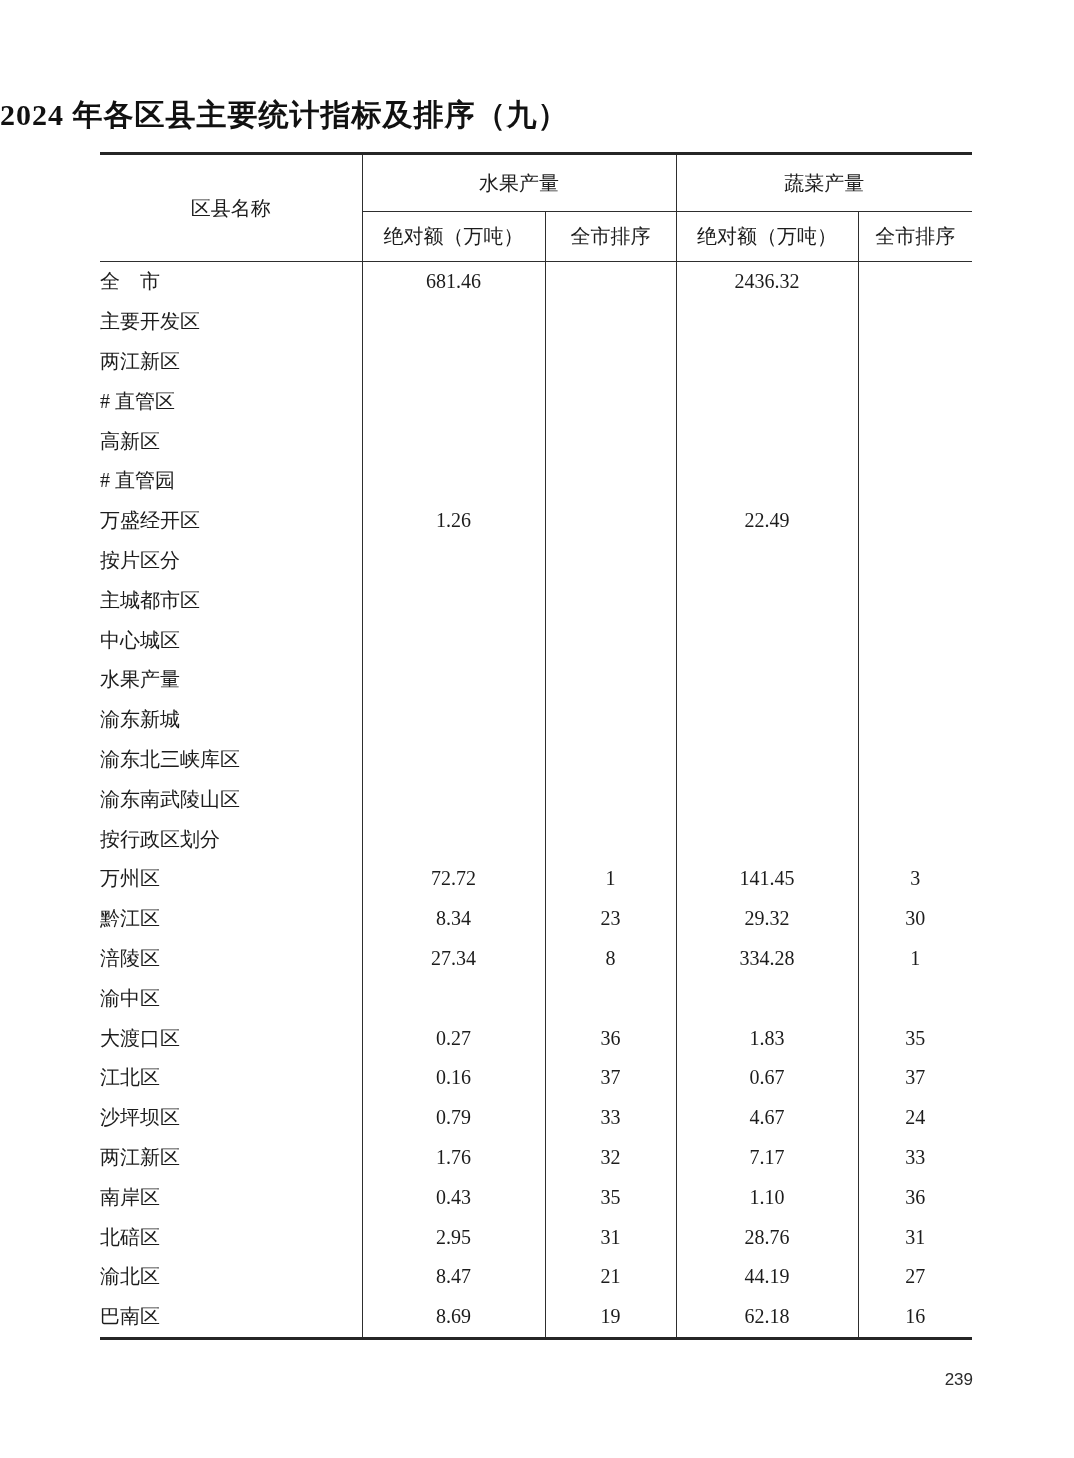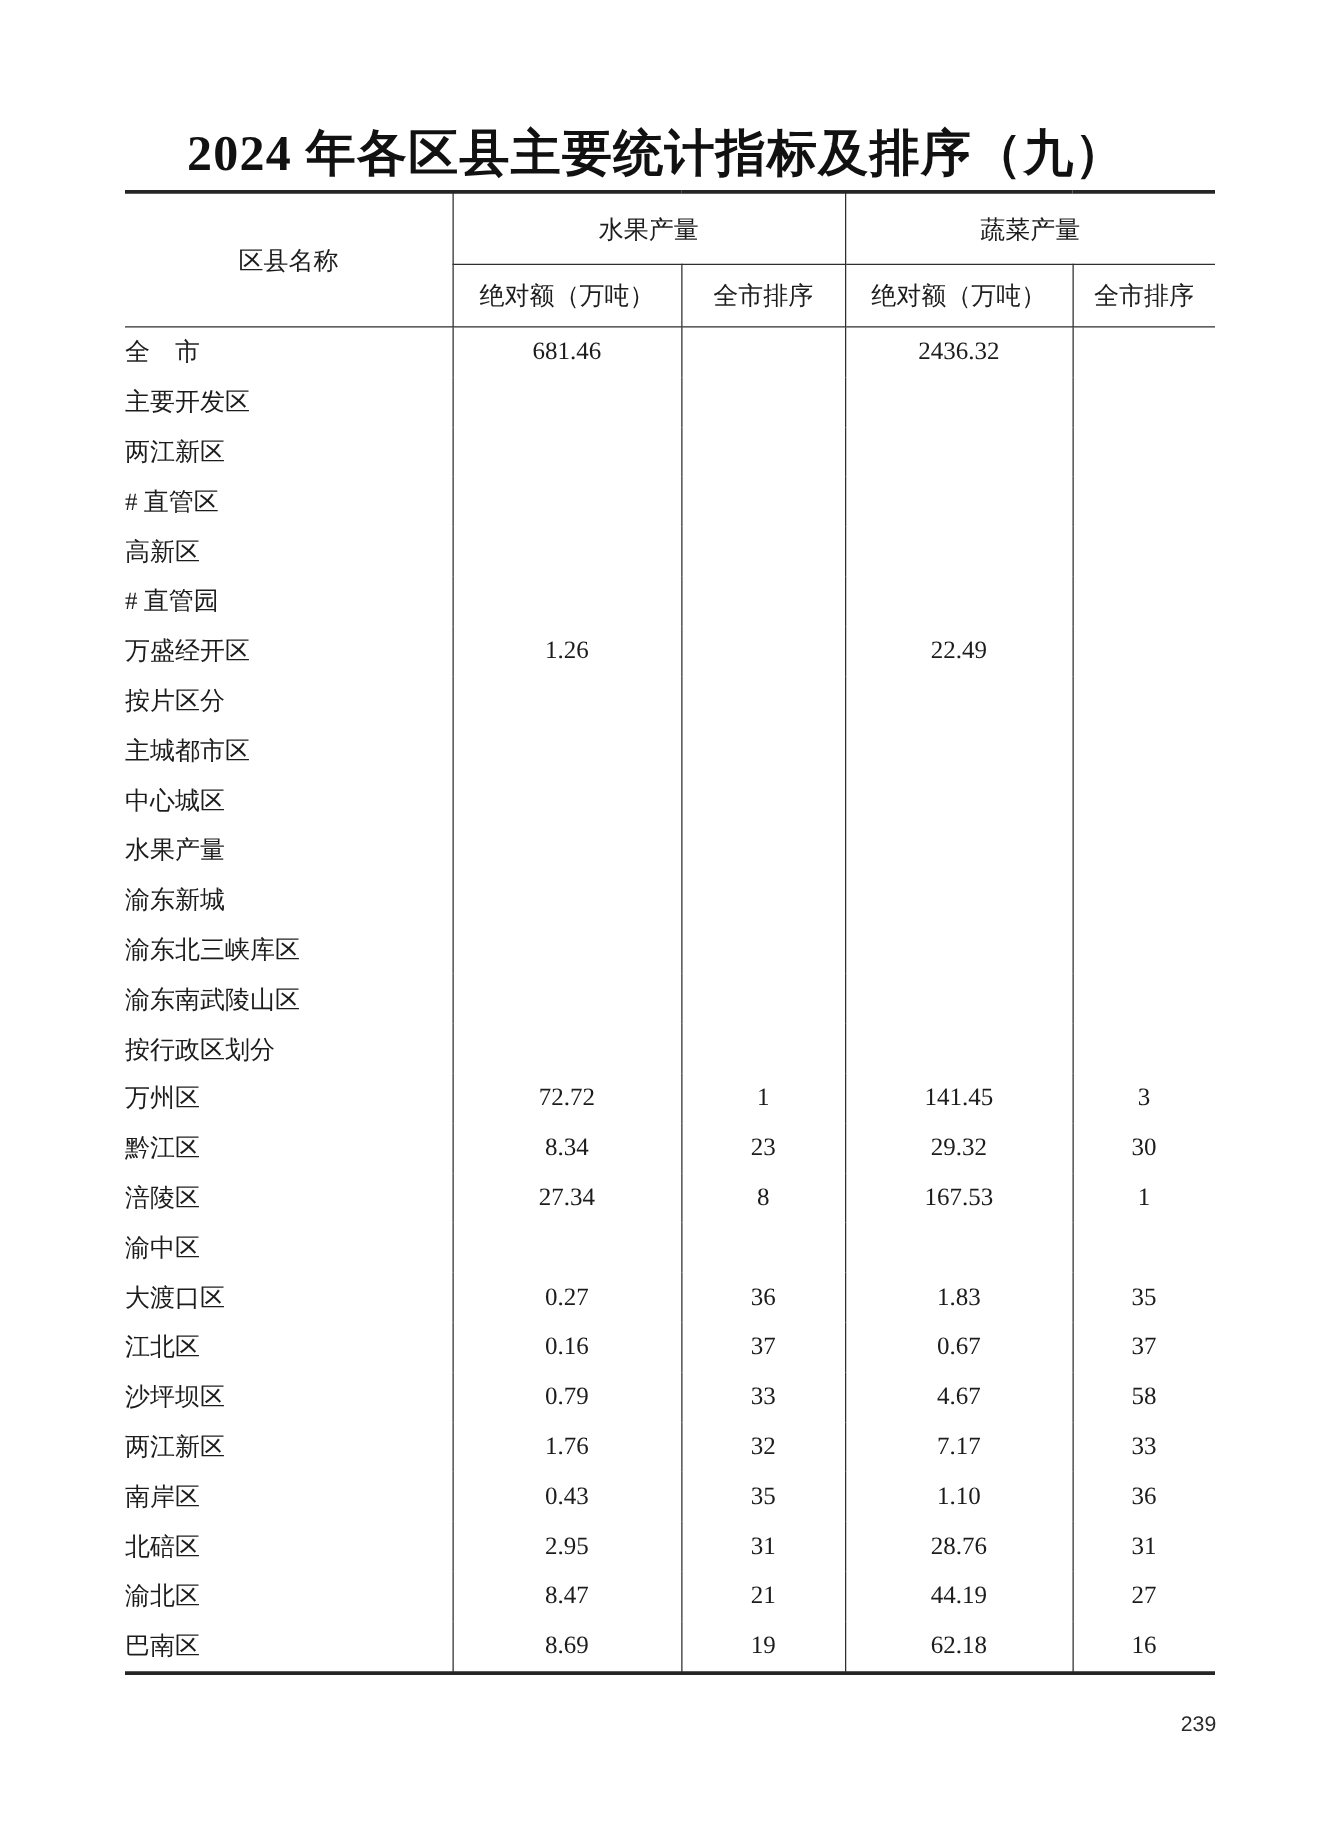--- a/index.html
+++ b/index.html
@@ -7,22 +7,22 @@
     width:1074px; height:1458px;
     background:#ffffff;
     position:relative;
     font-family:"Liberation Serif","DejaVu Serif",serif;
     color:#1c1c1c;
     overflow:hidden;
   }
   .title {
     position:absolute;
     top:95px; left:0; width:1050px;
-    text-align:center;
-    font-size:40px;
+    text-align:left;
+    font-size:30px;
     font-weight:700;
     letter-spacing:1px;
     color:#111;
   }
   table.stats {
     position:absolute;
     left:100px; top:152px;
     width:872px;
     border-collapse:collapse;
     table-layout:fixed;
@@ -203,21 +203,21 @@
         <td class="name thin-r">黔江区</td>
         <td class="val thin-r">8.34</td>
         <td class="val thin-r">23</td>
         <td class="val thin-r">29.32</td>
         <td class="val">30</td>
       </tr>
       <tr>
         <td class="name thin-r">涪陵区</td>
         <td class="val thin-r">27.34</td>
         <td class="val thin-r">8</td>
-        <td class="val thin-r">167.53</td>
+        <td class="val thin-r">334.28</td>
         <td class="val">1</td>
       </tr>
       <tr>
         <td class="name thin-r">渝中区</td>
         <td class="val thin-r"></td>
         <td class="val thin-r"></td>
         <td class="val thin-r"></td>
         <td class="val"></td>
       </tr>
       <tr>
@@ -232,21 +232,21 @@
         <td class="val thin-r">0.16</td>
         <td class="val thin-r">37</td>
         <td class="val thin-r">0.67</td>
         <td class="val">37</td>
       </tr>
       <tr>
         <td class="name thin-r">沙坪坝区</td>
         <td class="val thin-r">0.79</td>
         <td class="val thin-r">33</td>
         <td class="val thin-r">4.67</td>
-        <td class="val">58</td>
+        <td class="val">24</td>
       </tr>
       <tr>
         <td class="name thin-r">两江新区</td>
         <td class="val thin-r">1.76</td>
         <td class="val thin-r">32</td>
         <td class="val thin-r">7.17</td>
         <td class="val">33</td>
       </tr>
       <tr>
         <td class="name thin-r">南岸区</td>

